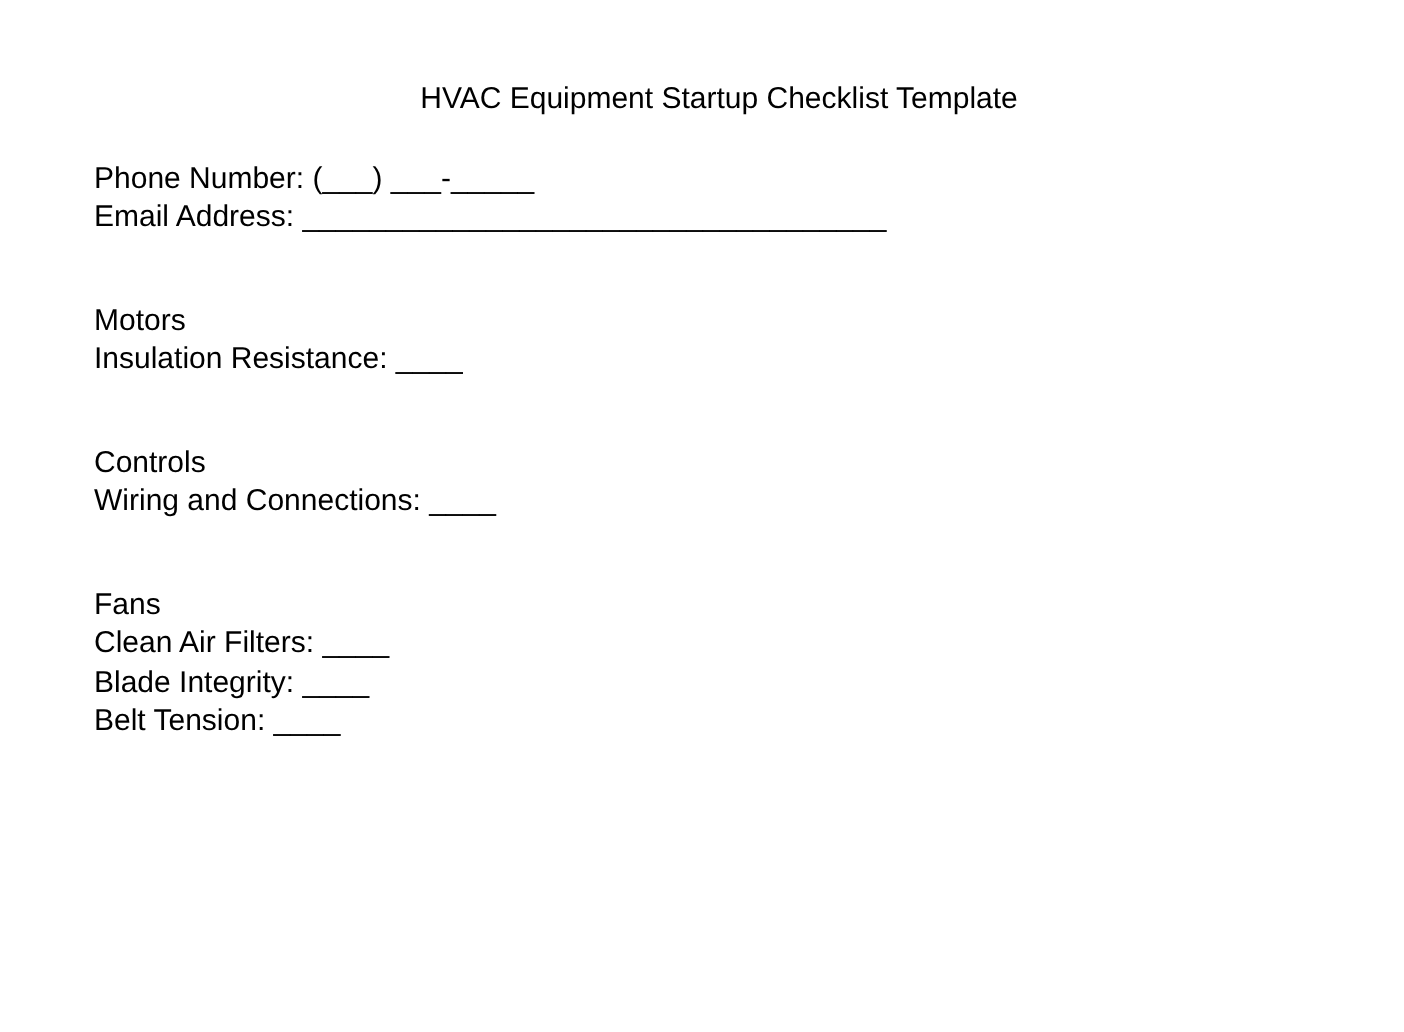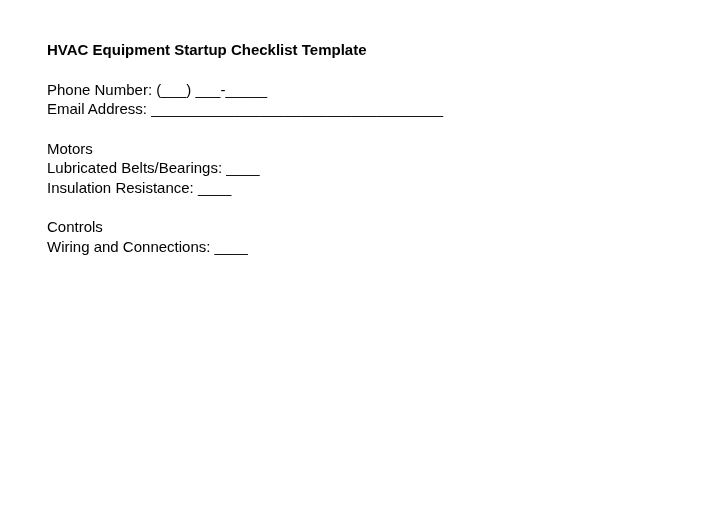--- a/index.html
+++ b/index.html
@@ -16,28 +16,29 @@
       box-sizing: border-box;
       width: 702px;
       height: 516px;
       padding: 40px 30px 0 47px;
       font-family: "Liberation Sans", "DejaVu Sans", sans-serif;
       font-size: 15px;
       line-height: 19.5px;
       color: #000000;
     }
     .title {
-      font-weight: 700;
+      font-weight: 400;
       margin: 0 0 20px 0;
+      text-align: center;
     }
     .row {
       white-space: nowrap;
     }
     .section {
-      margin-top: 20px;
+      margin-top: 32px;
     }
     .blank {
       letter-spacing: 0;
     }
   </style>
 </head>
 <body>
 
 <div class="doc">
 
@@ -50,31 +51,42 @@
     </div>
     <div class="row">
       <span>Email Address:</span>
       <span class="blank">___________________________________</span>
     </div>
   </div>
 
   <div class="section">
     <div class="row">Motors</div>
     <div class="row">
-      <span>Lubricated Belts/Bearings:</span>
-      <span class="blank">____</span>
-    </div>
-    <div class="row">
       <span>Insulation Resistance:</span>
       <span class="blank">____</span>
     </div>
   </div>
 
   <div class="section">
     <div class="row">Controls</div>
     <div class="row">
       <span>Wiring and Connections:</span>
       <span class="blank">____</span>
     </div>
   </div>
 
+  <div class="section">
+    <div class="row">Fans</div>
+    <div class="row">
+      <span>Clean Air Filters:</span>
+      <span class="blank">____</span>
+    </div>
+    <div class="row">
+      <span>Blade Integrity:</span>
+      <span class="blank">____</span>
+    </div>
+    <div class="row">
+      <span>Belt Tension:</span>
+      <span class="blank">____</span>
+    </div>
+  </div>
 
 </div>
 
 </body></html>

